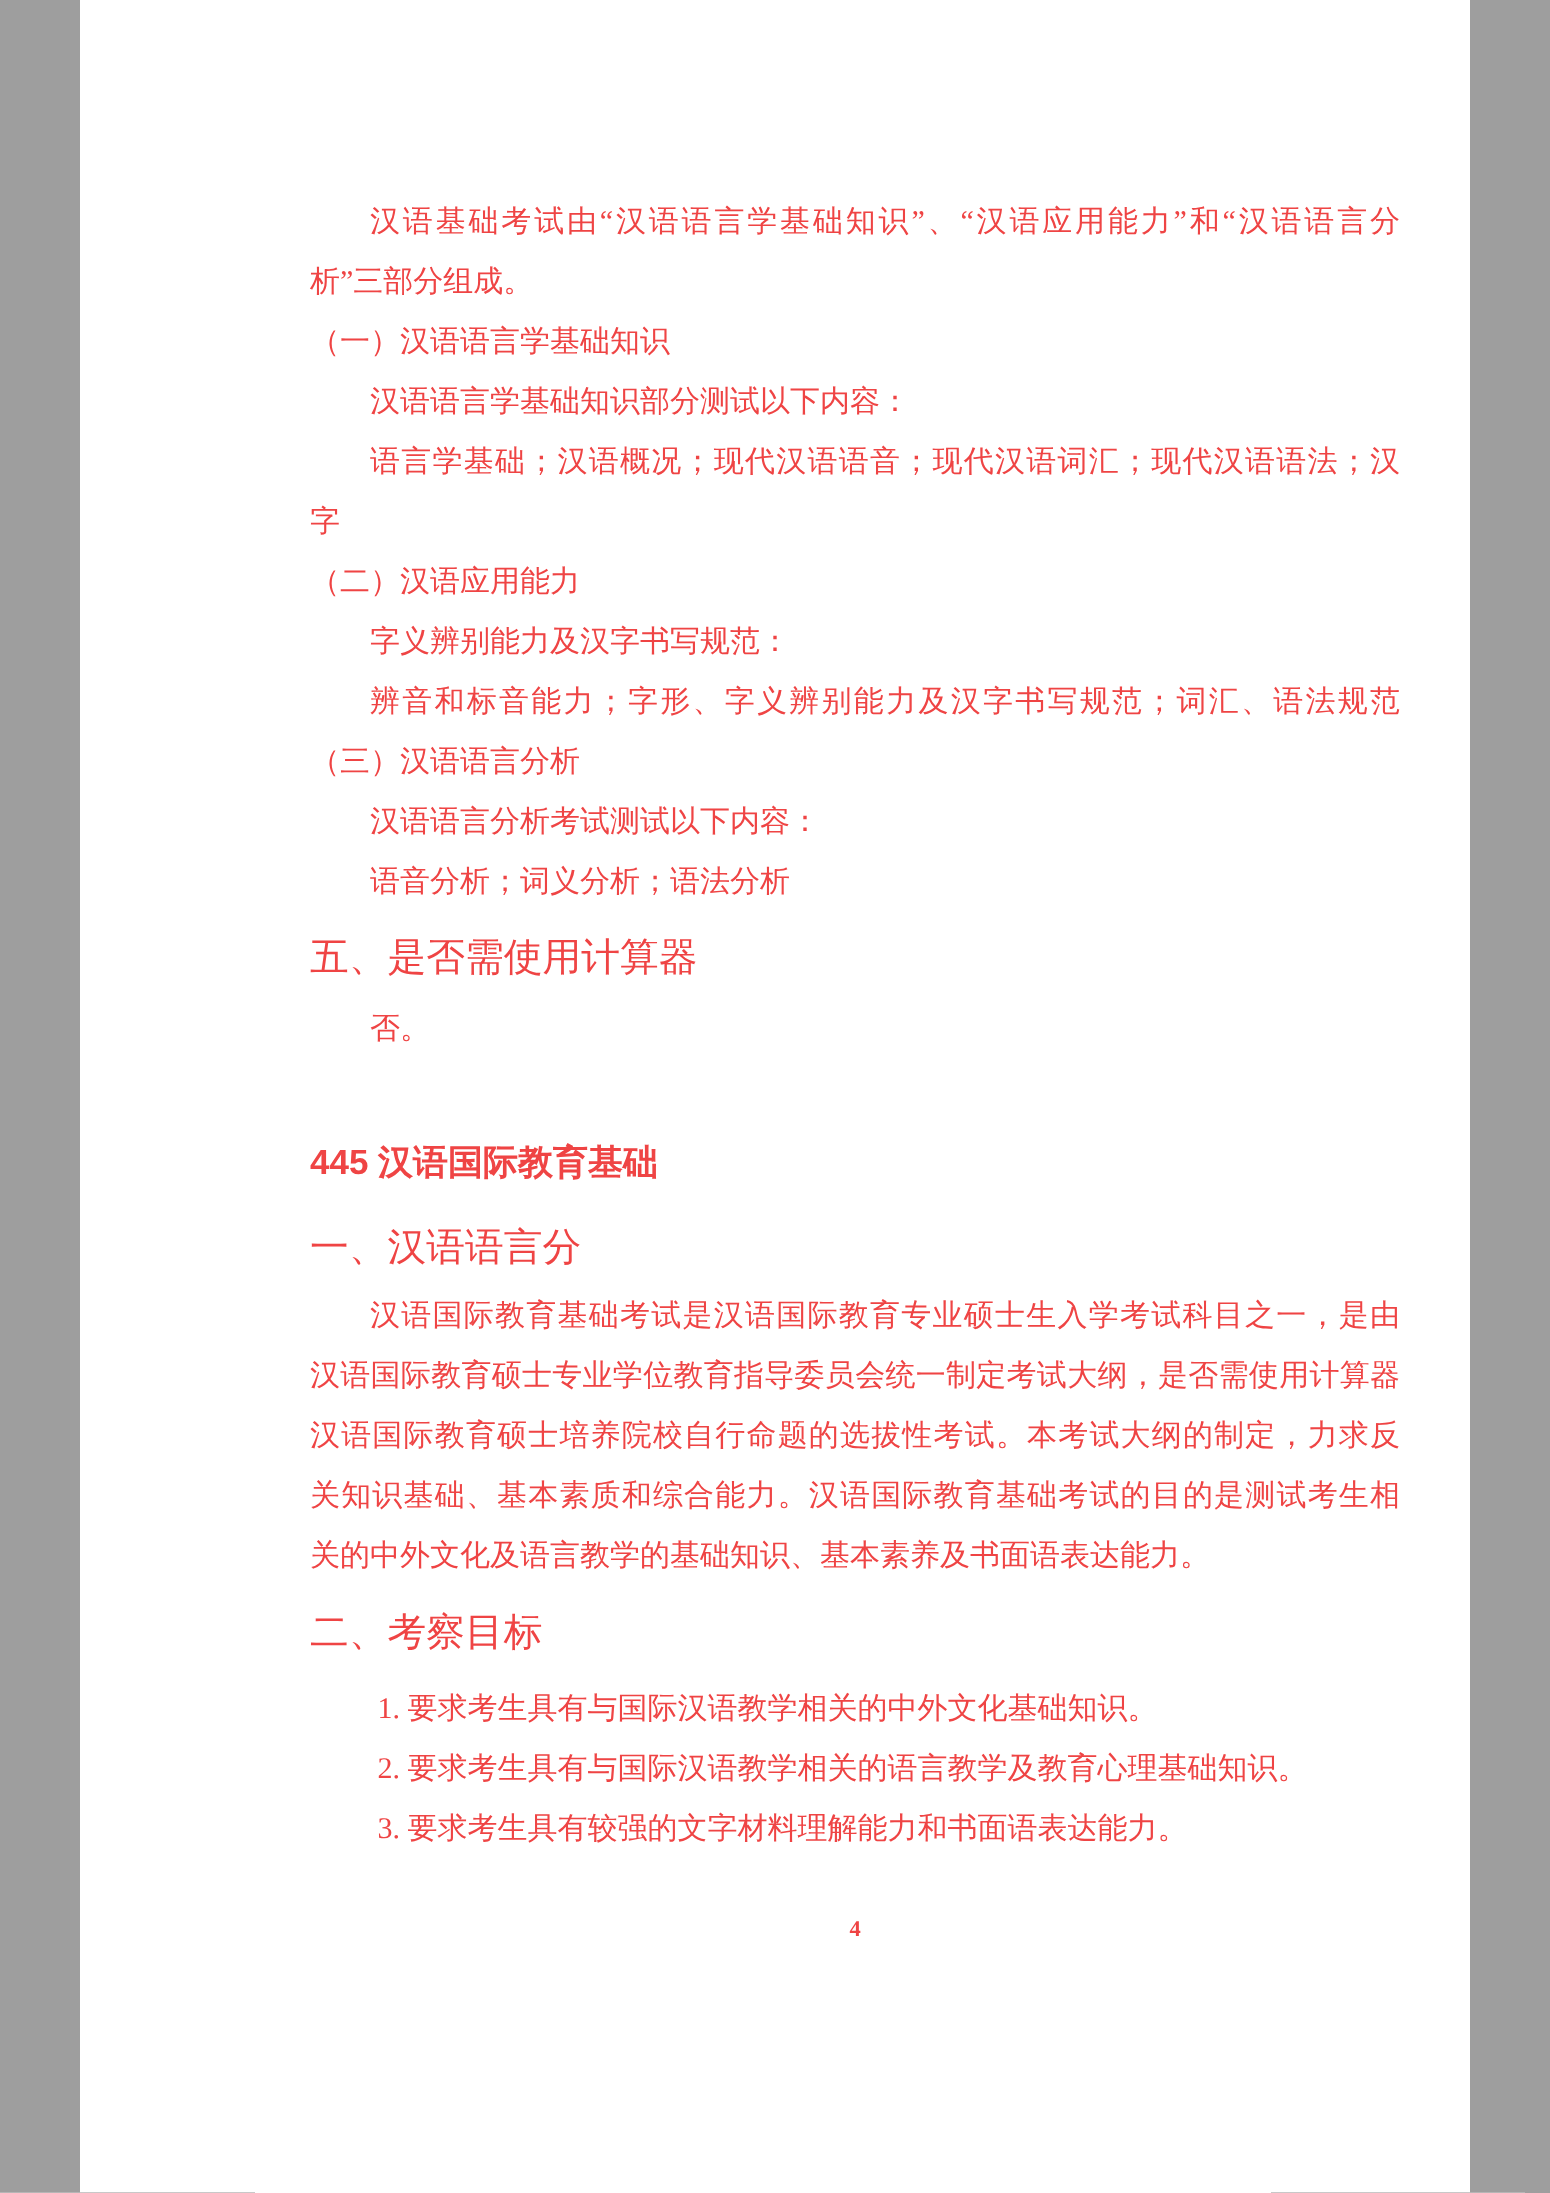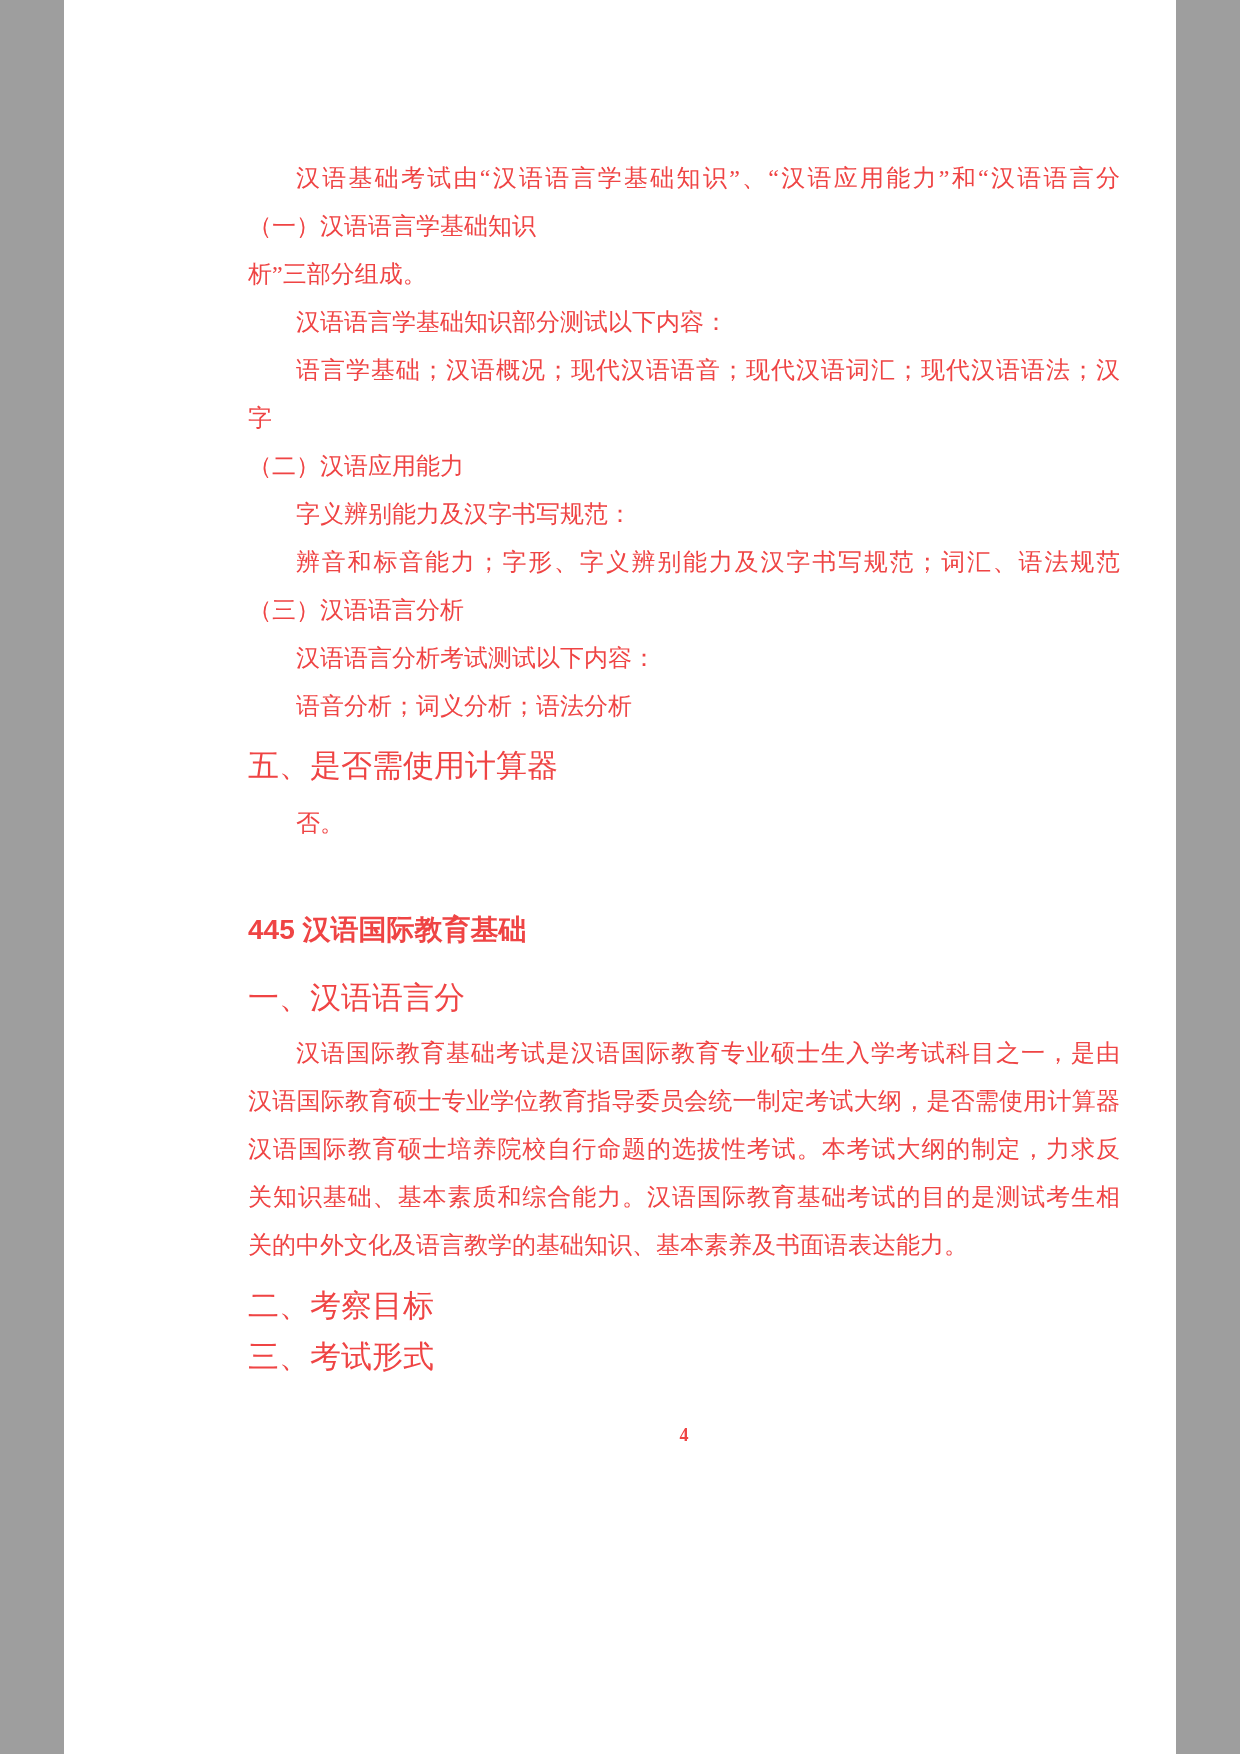--- a/index.html
+++ b/index.html
@@ -71,23 +71,23 @@
     line-height: 20px;
   }
 </style>
 </head>
 <body>
 
 <div class="page">
   <div class="content">
 
     <div class="bl ind fl mt-p1">汉语基础考试由“汉语语言学基础知识”、“汉语应用能力”和“汉语语言分</div>
+    <div class="bl">析”三部分组成。</div>
+
     <div class="bl">（一）汉语语言学基础知识</div>
-
-    <div class="bl">析”三部分组成。</div>
     <div class="bl ind">汉语语言学基础知识部分测试以下内容：</div>
     <div class="bl ind fl">语言学基础；汉语概况；现代汉语语音；现代汉语词汇；现代汉语语法；汉</div>
     <div class="bl">字</div>
 
     <div class="bl">（二）汉语应用能力</div>
     <div class="bl ind">字义辨别能力及汉字书写规范：</div>
     <div class="bl ind fl">辨音和标音能力；字形、字义辨别能力及汉字书写规范；词汇、语法规范</div>
 
     <div class="bl">（三）汉语语言分析</div>
     <div class="bl ind">汉语语言分析考试测试以下内容：</div>
@@ -101,19 +101,23 @@
     <div class="h2 mt-h2b">一、汉语语言分</div>
     <div class="mt-p3">
       <div class="bl ind fl">汉语国际教育基础考试是汉语国际教育专业硕士生入学考试科目之一，是由</div>
       <div class="bl fl">汉语国际教育硕士专业学位教育指导委员会统一制定考试大纲，是否需使用计算器</div>
       <div class="bl fl">汉语国际教育硕士培养院校自行命题的选拔性考试。本考试大纲的制定，力求反</div>
       <div class="bl fl">关知识基础、基本素质和综合能力。汉语国际教育基础考试的目的是测试考生相</div>
       <div class="bl">关的中外文化及语言教学的基础知识、基本素养及书面语表达能力。</div>
     </div>
 
     <div class="h2 mt-h2c">二、考察目标</div>
+    <div class="mt-items">
+      <div class="bl ind-li">1. 要求考生具有与国际汉语教学相关的中外文化基础知识。</div>
+      <div class="bl ind-li">2. 要求考生具有与国际汉语教学相关的语言教学及教育心理基础知识。</div>
+      <div class="bl ind-li">3. 要求考生具有较强的文字材料理解能力和书面语表达能力。</div>
+    </div>
 
-    <div class="h2 mt-h2d">三、考试形式</div>
 
     <div class="page-num">4</div>
 
   </div>
 </div>
 
 </body></html>

